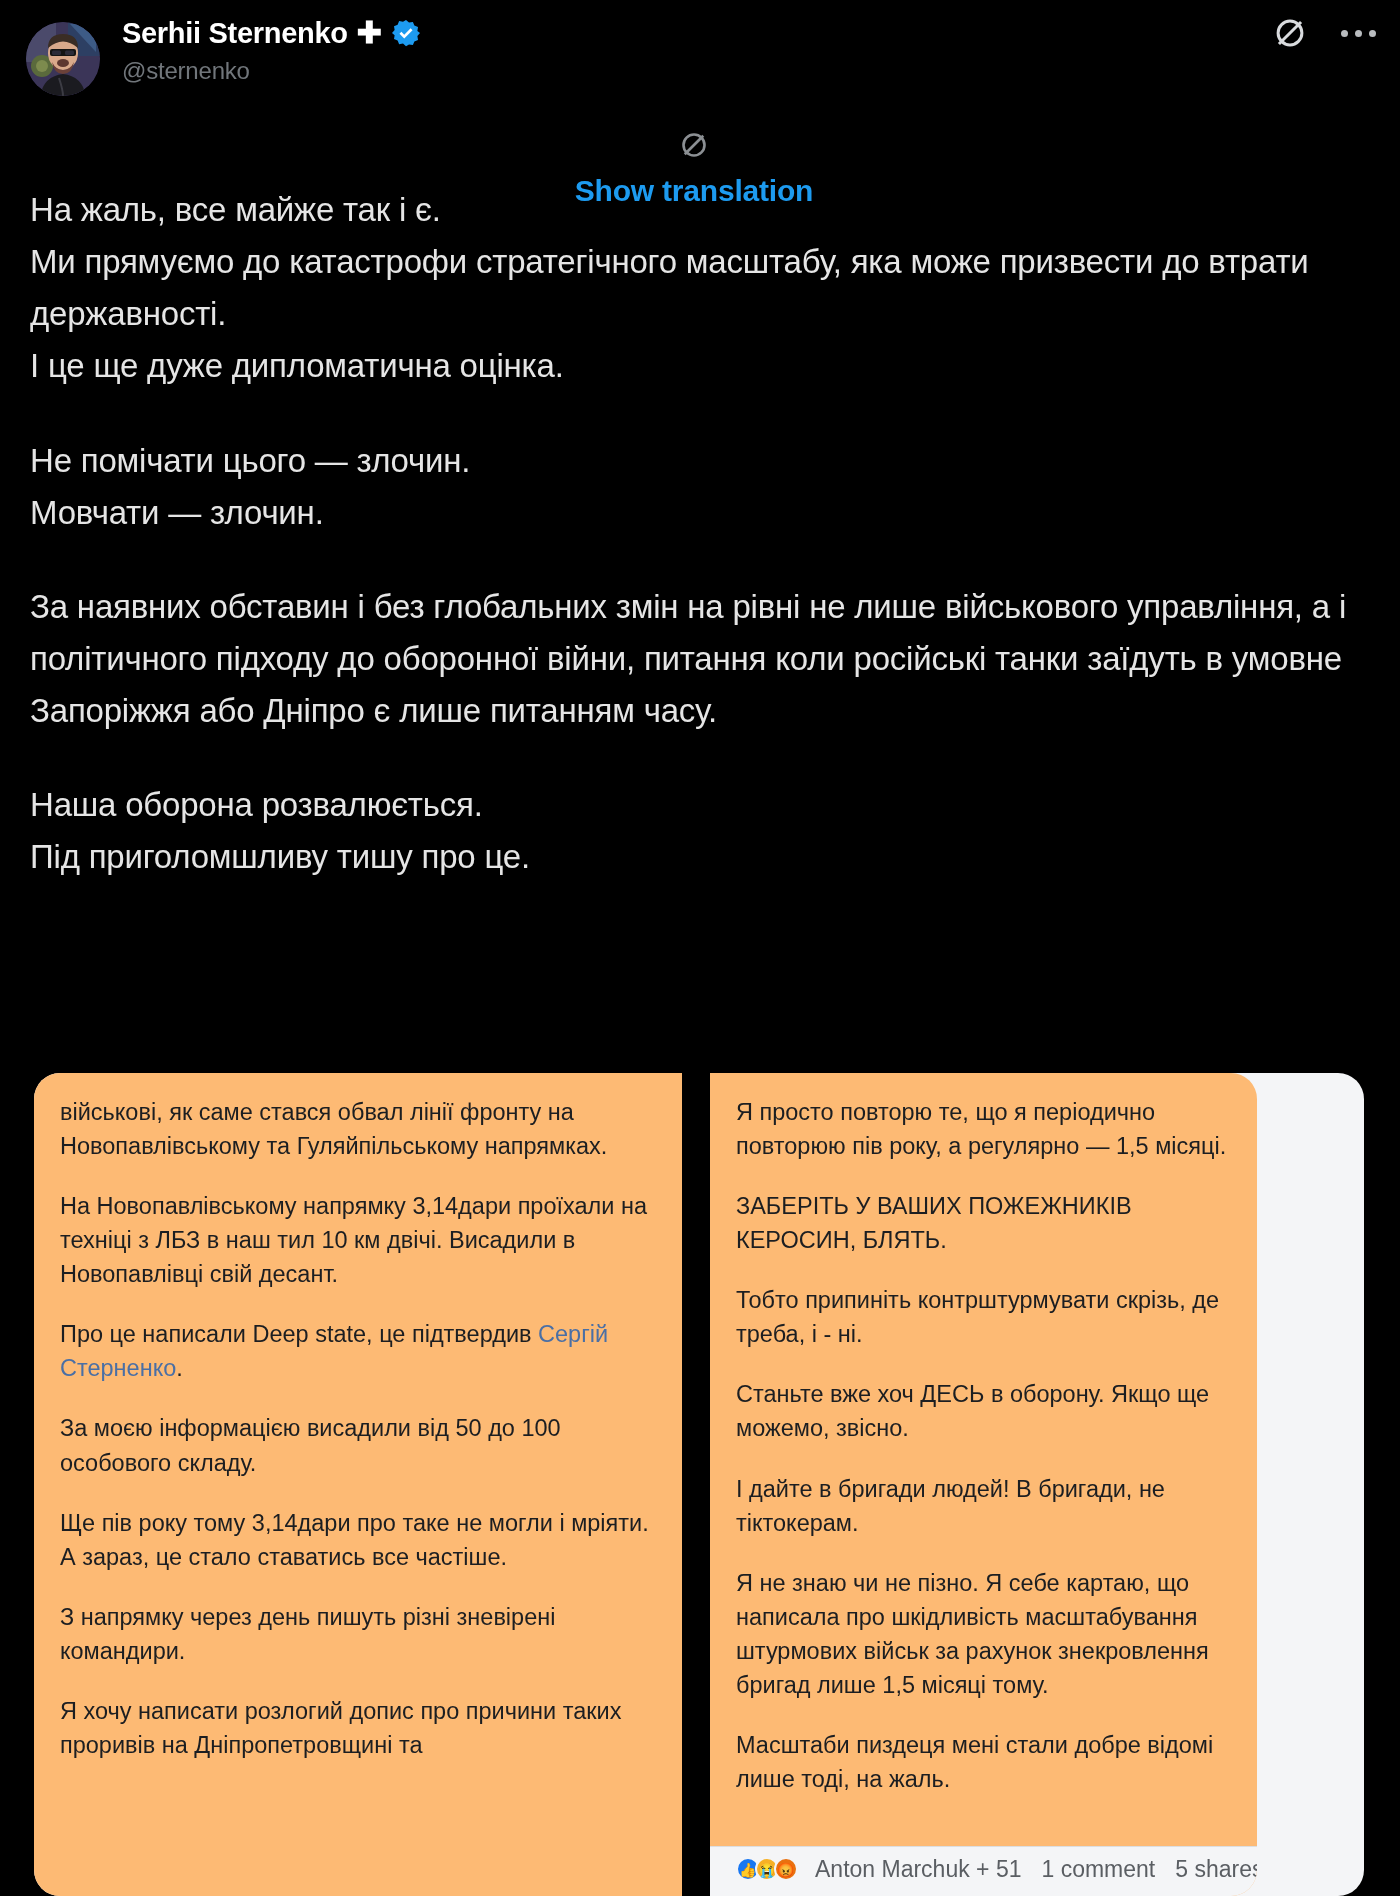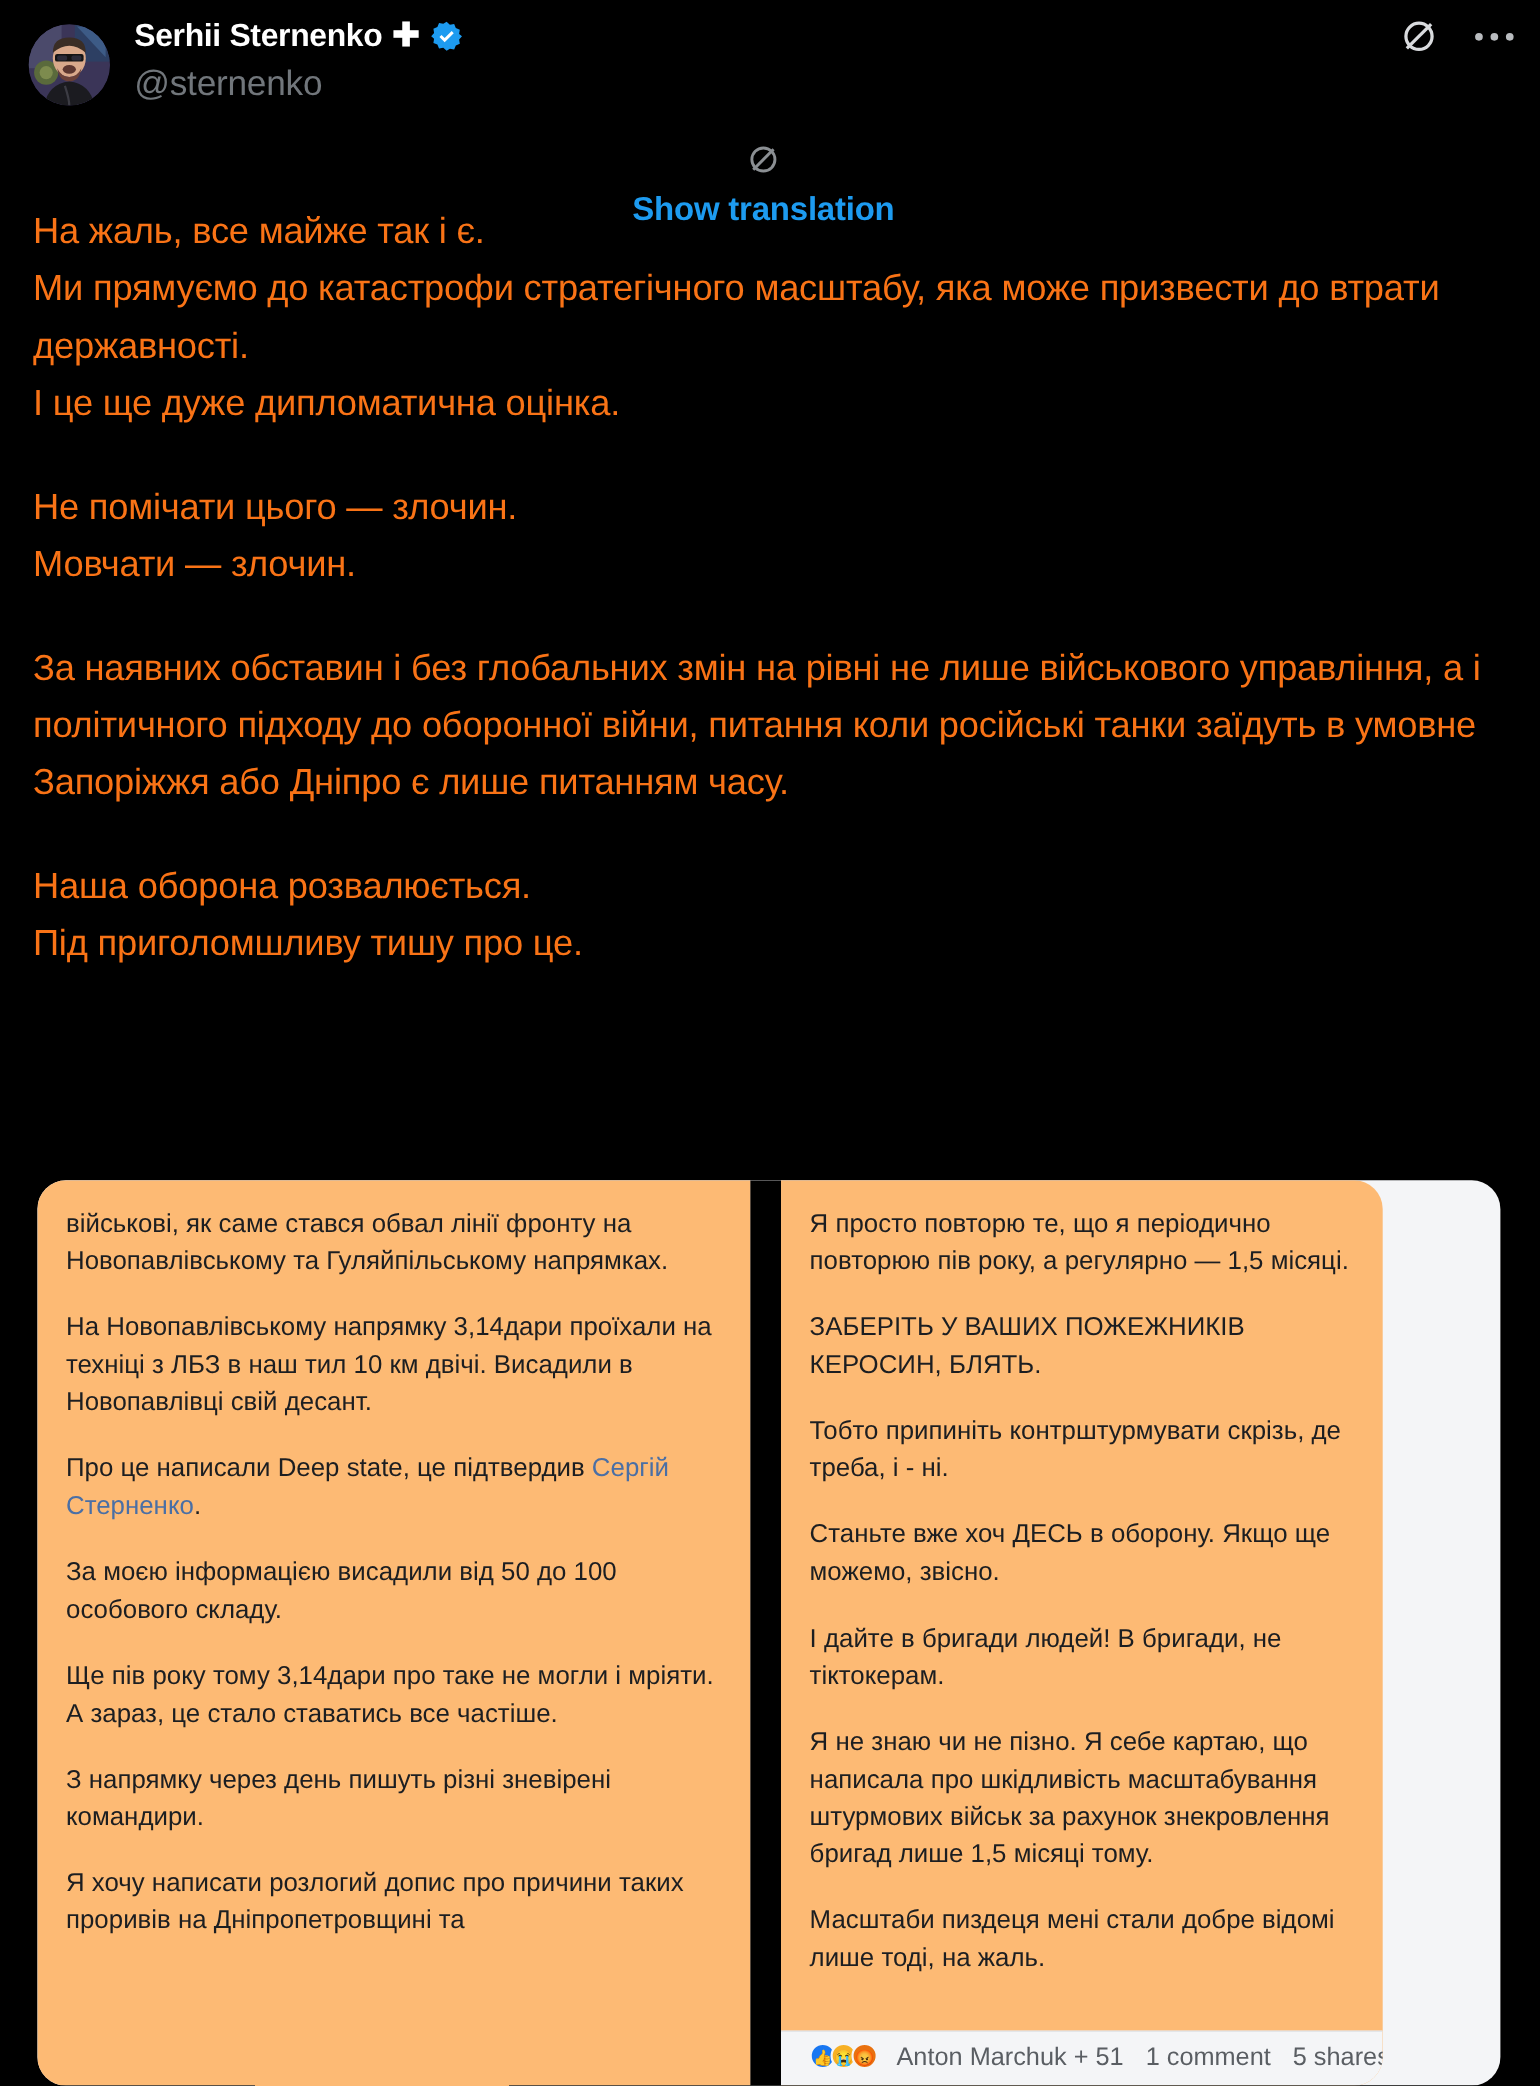--- a/index.html
+++ b/index.html
@@ -60,21 +60,21 @@
     font-size: 30px;
     font-weight: bold;
     line-height: 1;
     display: inline-block;
   }
   .verified-badge {
     width: 30px; height: 30px;
     display: inline-block;
   }
   .handle {
-    font-size: 32px;
+    font-size: 24px;
     color: #71767b;
     margin-top: 9px;
     letter-spacing: -0.2px;
   }
   .header-actions {
     position: absolute;
     right: 24px;
     top: 16px;
     display: flex;
     align-items: center;
@@ -108,21 +108,21 @@
     font-size: 30px;
     font-weight: bold;
     letter-spacing: -0.2px;
   }
 
   
   .tweet-body {
     padding: 16px 30px 0 30px;
     font-size: 33px;
     line-height: 1.58;
-    color: #f97316;
+    color: #e5e5e5;
     letter-spacing: -0.2px;
     font-weight: 500;
   }
   .tweet-body p { margin: 0; }
   .tweet-body .spacer { height: 42px; }
 
   
   .embed-card {
     position: absolute;
     left: 34px;

